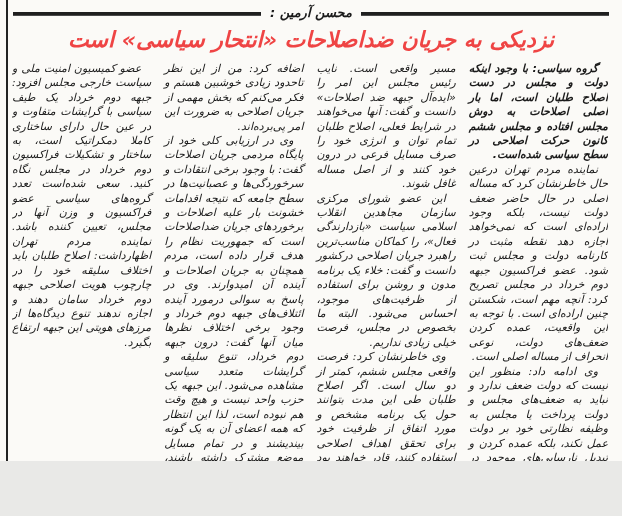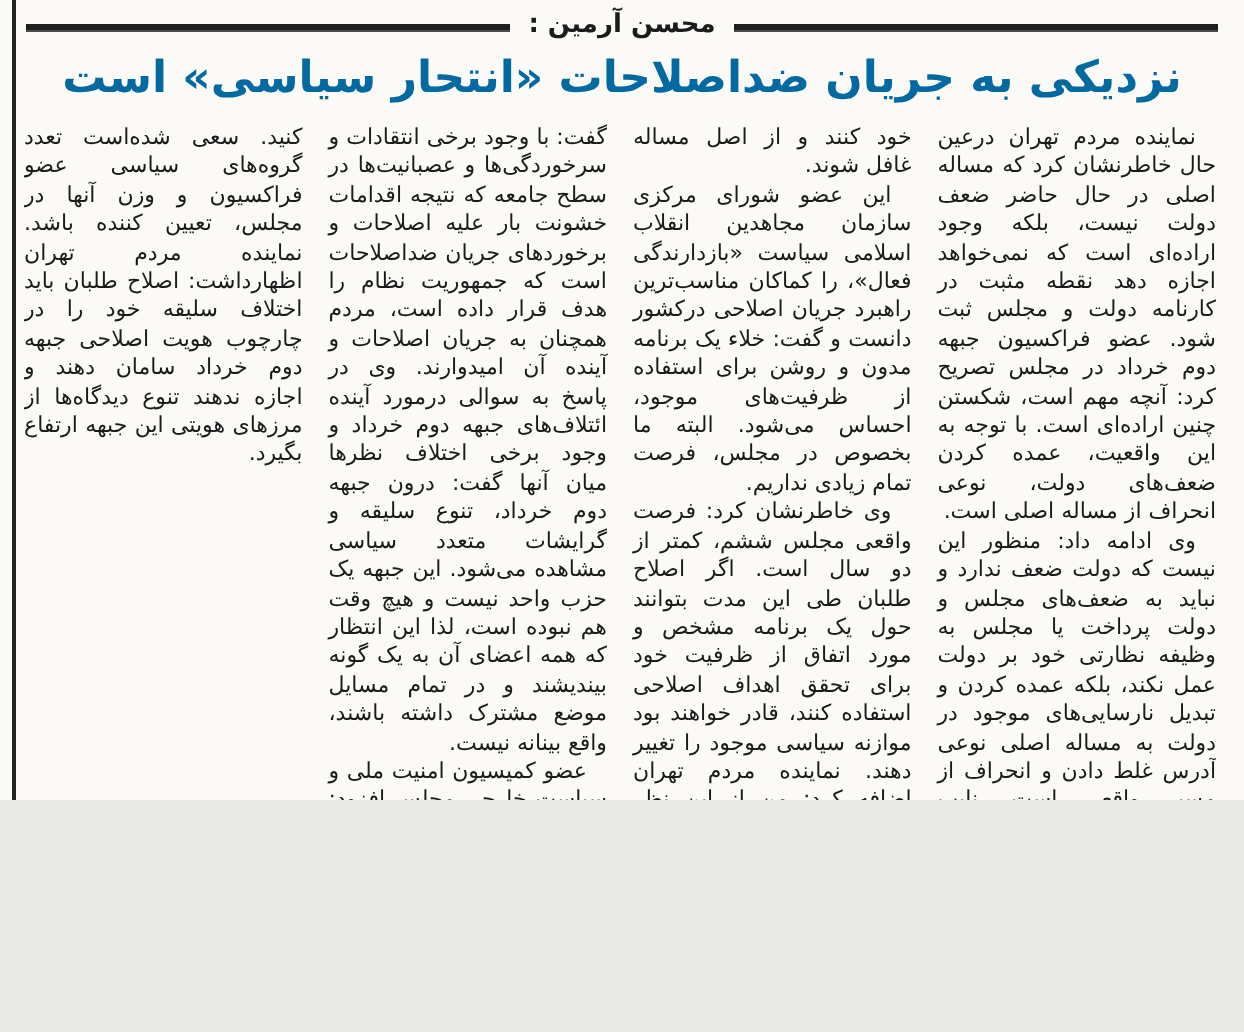--- a/index.html
+++ b/index.html
@@ -1,25 +1,26 @@
 <!DOCTYPE html>
 <html lang="fa" dir="rtl"><head>
 <meta charset="utf-8">
 <style>
   html, body { margin: 0; padding: 0; background: #e9e9e7; }
   .page {
     position: relative;
     width: 622px;
-    height: 400px;
+    height: 461px;
     margin: 0 auto;
     background: #fbfaf7;
     color: #1b1b1b;
     font-family: "DejaVu Sans", sans-serif;
     direction: rtl;
     overflow: hidden;
+    font-style: italic;
   }
   
   .edge-rule {
     position: absolute;
     left: 6px;
     top: 0;
     width: 2px;
     height: 506px;
     background: #232323;
   }
@@ -51,21 +52,21 @@
   .headline {
     position: absolute;
     top: 25px;
     left: 10px;
     right: 10px;
     margin: 0;
     text-align: center;
     font-size: 22px;
     line-height: 30px;
     font-weight: bold;
-    color: #0369a1;
+    color: #ef4444;
   }
   .article-body {
     position: absolute;
     top: 62px;
     right: 14px;
     left: 12px;
     height: 442px;
     column-count: 4;
     column-gap: 13px;
     column-fill: auto;
@@ -90,22 +91,23 @@
 
   <div class="byline-row">
     <span class="byline-rule"></span>
     <span class="byline">محسن آرمین :</span>
     <span class="byline-rule"></span>
   </div>
 
   <h1 class="headline">نزدیکی به جریان ضداصلاحات «انتحار سیاسی» است</h1>
 
   <div class="article-body">
+    <p class="lead">گروه سیاسی: با وجود اینکه دولت و مجلس در دست اصلاح طلبان است، اما بار اصلی اصلاحات به دوش مجلس افتاده و مجلس ششم کانون حرکت اصلاحی در سطح سیاسی شده‌است.</p>
     <p>نماینده مردم تهران درعین حال خاطرنشان کرد که مساله اصلی در حال حاضر ضعف دولت نیست، بلکه وجود اراده‌ای است که نمی‌خواهد اجازه دهد نقطه مثبت در کارنامه دولت و مجلس ثبت شود. عضو فراکسیون جبهه دوم خرداد در مجلس تصریح کرد: آنچه مهم است، شکستن چنین اراده‌ای است. با توجه به این واقعیت، عمده کردن ضعف‌های دولت، نوعی انحراف از مساله اصلی است.</p>
     <p>وی ادامه داد: منظور این نیست که دولت ضعف ندارد و نباید به ضعف‌های مجلس و دولت پرداخت یا مجلس به وظیفه نظارتی خود بر دولت عمل نکند، بلکه عمده کردن و تبدیل نارسایی‌های موجود در دولت به مساله اصلی نوعی آدرس غلط دادن و انحراف از مسیر واقعی است. نایب رئیس مجلس این امر را «ایده‌آل جبهه ضد اصلاحات» دانست و گفت: آنها می‌خواهند در شرایط فعلی، اصلاح طلبان تمام توان و انرژی خود را صرف مسایل فرعی در درون خود کنند و از اصل مساله غافل شوند.</p>
-    <p>این عضو شورای مرکزی سازمان مجاهدین انقلاب اسلامی سیاست «بازدارندگی فعال»، را کماکان مناسب‌ترین راهبرد جریان اصلاحی درکشور دانست و گفت: خلاء یک برنامه مدون و روشن برای استفاده از ظرفیت‌های موجود، احساس می‌شود. البته ما بخصوص در مجلس، فرصت تمام زیادی نداریم.</p>
+    <p>این عضو شورای مرکزی سازمان مجاهدین انقلاب اسلامی سیاست «بازدارندگی فعال»، را کماکان مناسب‌ترین راهبرد جریان اصلاحی درکشور دانست و گفت: خلاء یک برنامه مدون و روشن برای استفاده از ظرفیت‌های موجود، احساس می‌شود. البته ما بخصوص در مجلس، فرصت خیلی زیادی نداریم.</p>
     <p>وی خاطرنشان کرد: فرصت واقعی مجلس ششم، کمتر از دو سال است. اگر اصلاح طلبان طی این مدت بتوانند حول یک برنامه مشخص و مورد اتفاق از ظرفیت خود برای تحقق اهداف اصلاحی استفاده کنند، قادر خواهند بود موازنه سیاسی موجود را تغییر دهند. نماینده مردم تهران اضافه کرد: من از این نظر تاحدود زیادی خوشبین هستم و فکر می‌کنم که بخش مهمی از جریان اصلاحی به ضرورت این امر پی‌برده‌اند.</p>
     <p>وی در ارزیابی کلی خود از پایگاه مردمی جریان اصلاحات گفت: با وجود برخی انتقادات و سرخوردگی‌ها و عصبانیت‌ها در سطح جامعه که نتیجه اقدامات خشونت بار علیه اصلاحات و برخوردهای جریان ضداصلاحات است که جمهوریت نظام را هدف قرار داده است، مردم همچنان به جریان اصلاحات و آینده آن امیدوارند. وی در پاسخ به سوالی درمورد آینده ائتلاف‌های جبهه دوم خرداد و وجود برخی اختلاف نظرها میان آنها گفت: درون جبهه دوم خرداد، تنوع سلیقه و گرایشات متعدد سیاسی مشاهده می‌شود. این جبهه یک حزب واحد نیست و هیچ وقت هم نبوده است، لذا این انتظار که همه اعضای آن به یک گونه بیندیشند و در تمام مسایل موضع مشترک داشته باشند، واقع بینانه نیست.</p>
     <p>عضو کمیسیون امنیت ملی و سیاست خارجی مجلس افزود: جبهه دوم خرداد یک طیف سیاسی با گرایشات متفاوت و در عین حال دارای ساختاری کاملا دمکراتیک است، به ساختار و تشکیلات فراکسیون دوم خرداد در مجلس نگاه کنید. سعی شده‌است تعدد گروه‌های سیاسی عضو فراکسیون و وزن آنها در مجلس، تعیین کننده باشد. نماینده مردم تهران اظهارداشت: اصلاح طلبان باید اختلاف سلیقه خود را در چارچوب هویت اصلاحی جبهه دوم خرداد سامان دهند و اجازه ندهند تنوع دیدگاه‌ها از مرزهای هویتی این جبهه ارتفاع بگیرد.</p>
 
   </div>
 
 </div>
 
 </body></html>

